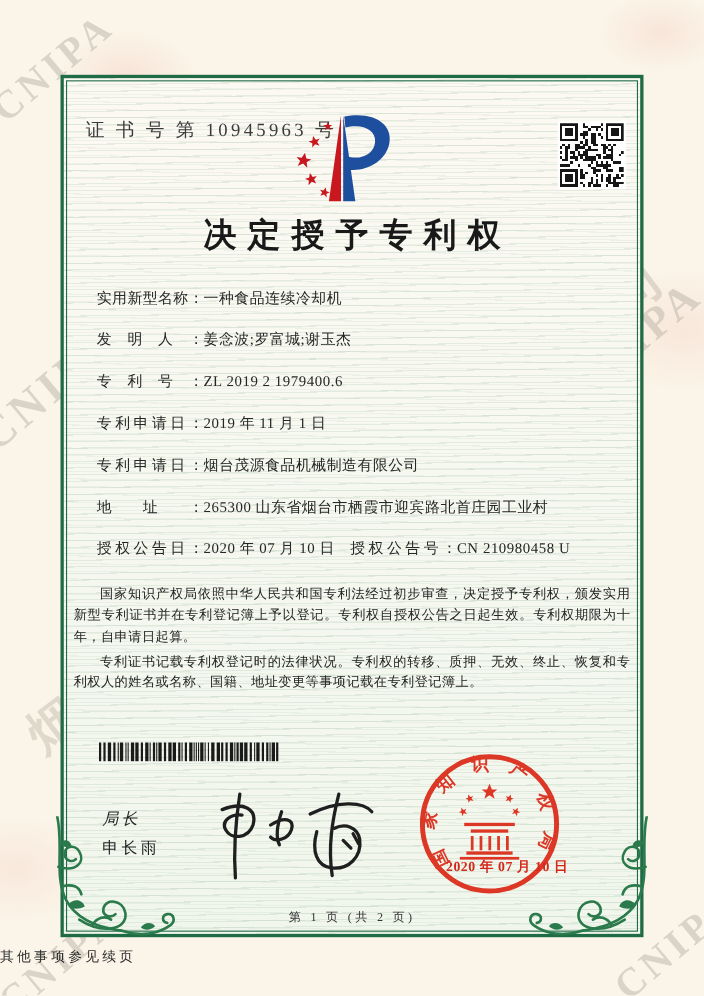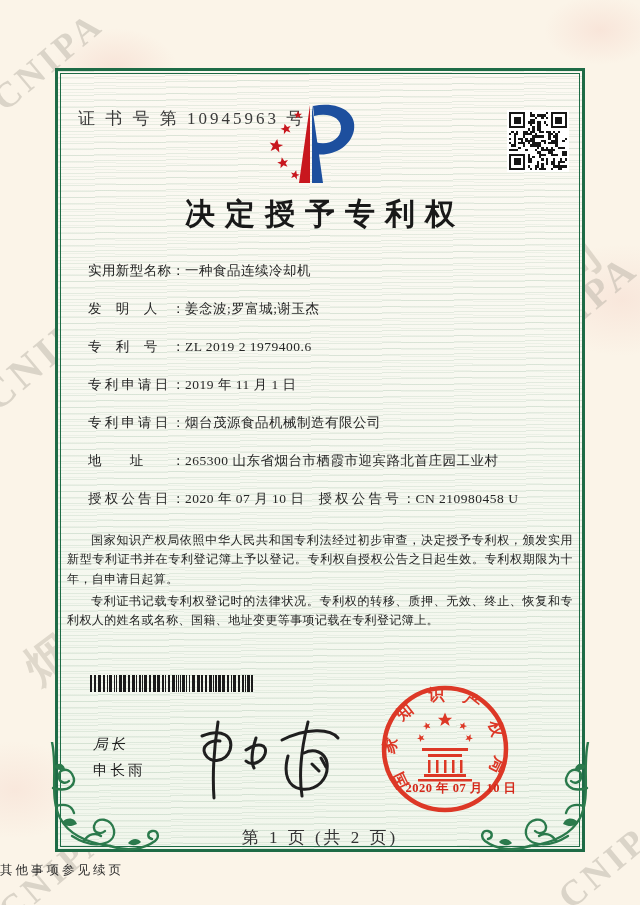--- a/index.html
+++ b/index.html
@@ -42,21 +42,21 @@
       font-size:12px; line-height:19.3px; color:#232323; text-align:justify; }
   .paras p { text-indent:2em; margin-bottom:3px; letter-spacing:.4px; }
   .barcode { position:absolute; left:90px; top:675px; width:166px; height:17px; }
   .director-title { position:absolute; left:93px; top:735px; font-size:14.5px; letter-spacing:3px; color:#222;font-style:italic; }
   .director-name  { position:absolute; left:93px; top:761px; font-size:14.5px; letter-spacing:3px; color:#222; }
   .signature { position:absolute; left:188px; top:708px; }
   .seal { position:absolute; left:378px; top:682px; opacity:.93; }
   .seal-date { position:absolute; left:396px; top:780px; width:130px; text-align:center;
       font-size:12.5px; color:#d4281a; font-weight:bold; letter-spacing:.5px; }
   .page-info { position:absolute; left:55px; width:530px; top:826px; text-align:center;
-      font-size:17px; letter-spacing:3px; color:#333; }
+      font-size:11px; letter-spacing:3px; color:#333; }
   .note { position:absolute; left:0; right:0; top:862px; 
       font-size:12.5px; letter-spacing:3px; color:#2c2c2c; }
   .flourish { position:absolute; z-index:4; }
   .flourish.left  { left:44px; top:742px; }
   .flourish.right { right:44px; top:742px; transform:scaleX(-1); }
 </style>
 </head>
 <body>
 
 <div class="wm wm-cnipa" style="left:-18px; top:40px; transform:rotate(-40deg);">CNIPA</div>

